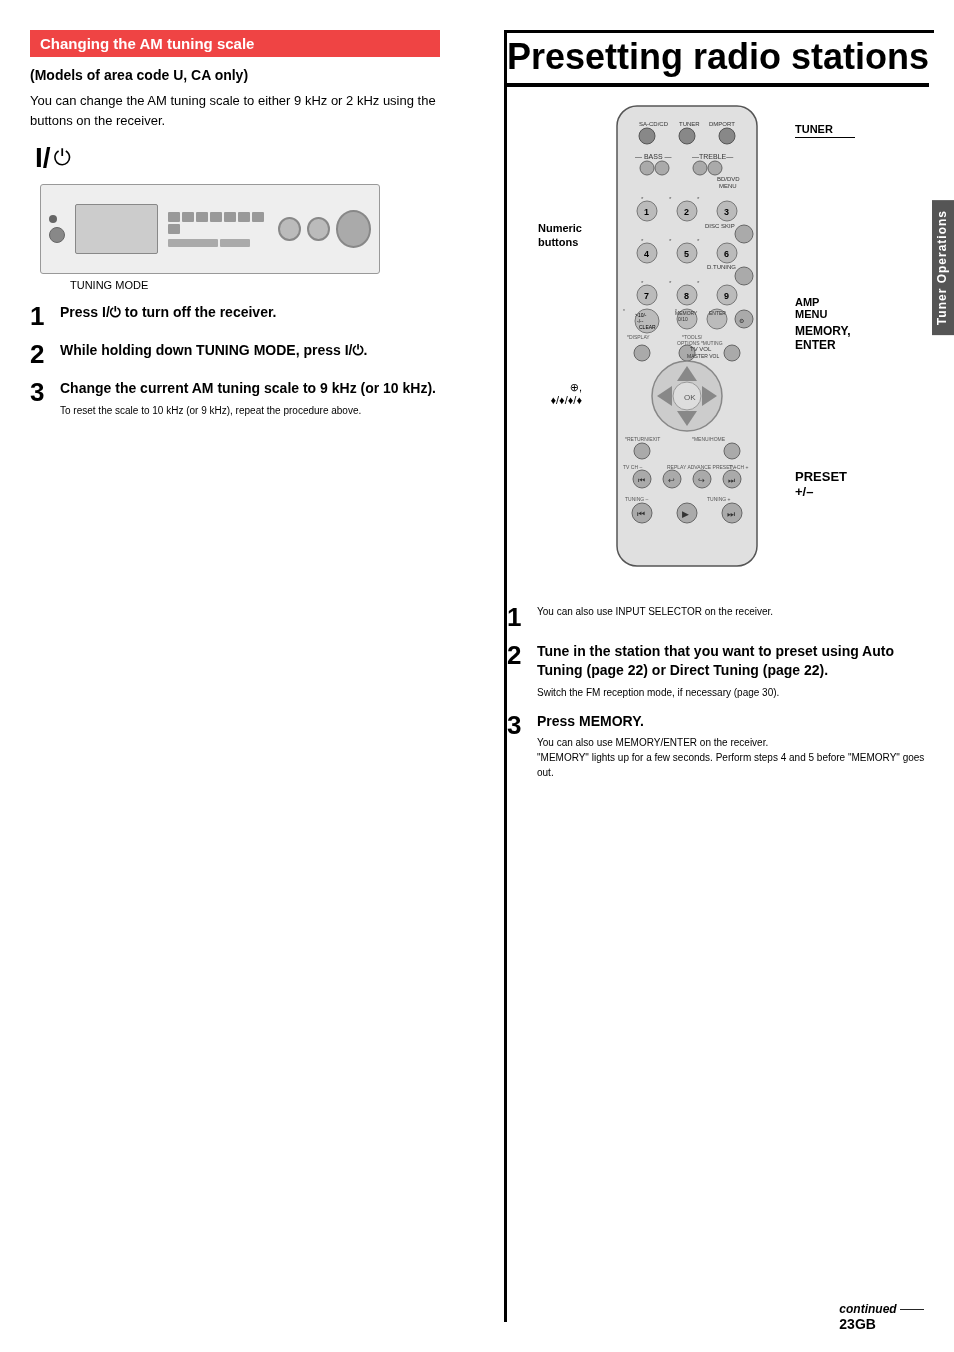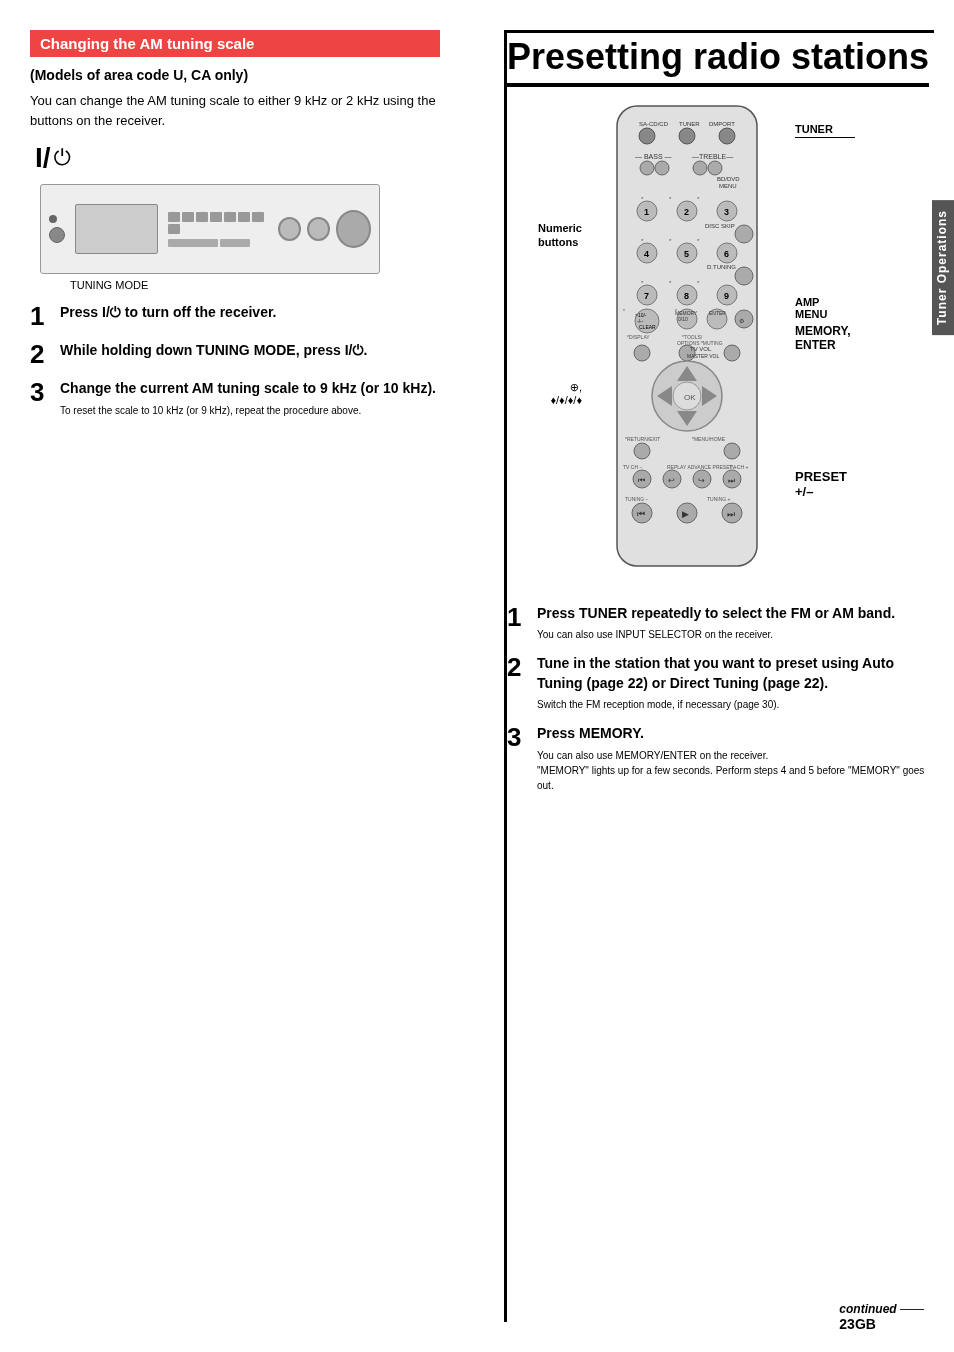--- a/index.html
+++ b/index.html
@@ -481,21 +481,20 @@
         <div style="position:absolute; top:368px; left:8px;">
           <div style="font-size:13px; font-weight:bold;">PRESET<br>+/–</div>
         </div>
       </div>
     </div>
 
     
     <div class="step">
       <div class="step-num">1</div>
       <div class="step-content">
-        <div class="step-title">Press TUNER repeatedly to select the FM or AM band.</div>
         <div class="step-sub">You can also use INPUT SELECTOR on the receiver.</div>
       </div>
     </div>
 
     <div class="step">
       <div class="step-num">2</div>
       <div class="step-content">
         <div class="step-title">Tune in the station that you want to preset using Auto Tuning (page 22) or Direct Tuning (page 22).</div>
         <div class="step-sub">Switch the FM reception mode, if necessary (page 30).</div>
       </div>

